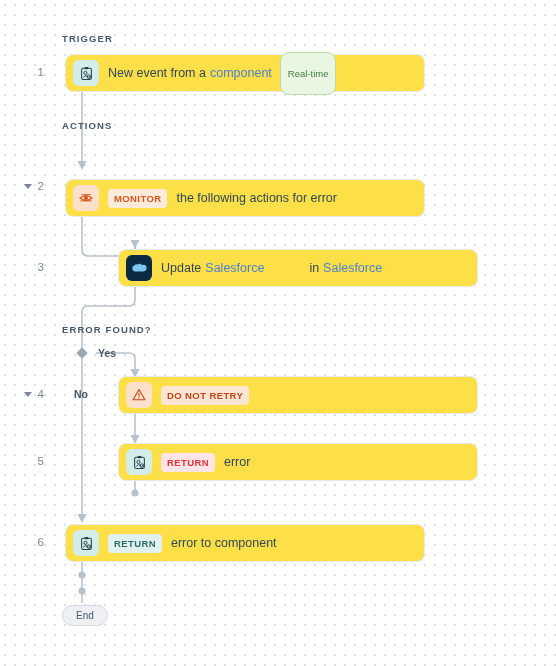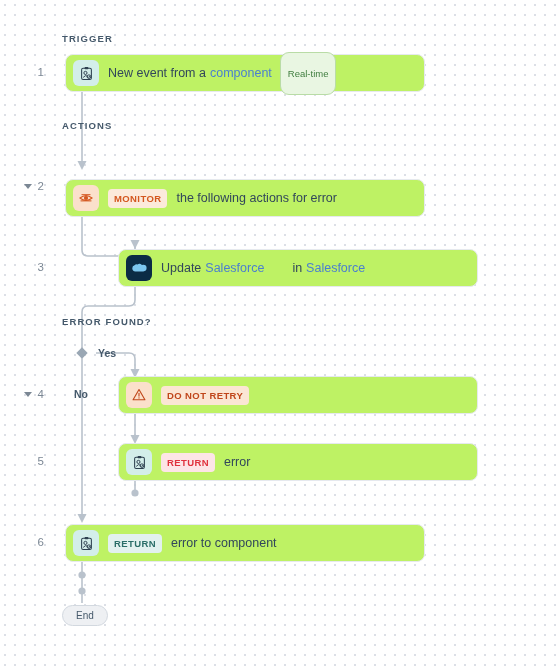--- a/index.html
+++ b/index.html
@@ -53,21 +53,21 @@
     width:0;height:0;
     border-left:4.5px solid transparent;
     border-right:4.5px solid transparent;
     border-top:5px solid #7b8794;
   }
 
   
   .card{
     position:absolute;
     height:38px;
-    background:#bef264;
+    background:#fde047;
     border:1px solid #e6e9ee;
     border-radius:8px;
     display:flex;align-items:center;
     box-sizing:border-box;
     padding-left:7px;
   }
 
   
   .icon-tile{
     width:26px;height:26px;
@@ -157,21 +157,21 @@
     <path class="wire" d="M135,480 L135,490"></path>
     <circle class="wire-dot" cx="135" cy="493" r="3.6"></circle>
 
     <path class="wire" d="M82,561 L82,603"></path>
     <circle class="wire-dot" cx="82" cy="575" r="3.6"></circle>
     <circle class="wire-dot" cx="82" cy="591" r="3.6"></circle>
   </svg>
 
   <div class="section-label" style="left:62px;top:33px;">TRIGGER</div>
   <div class="section-label" style="left:62px;top:120px;">ACTIONS</div>
-  <div class="section-label" style="left:62px;top:316px;text-align:center;">ERROR FOUND?</div>
+  <div class="section-label" style="left:62px;top:324px;text-align:center;">ERROR FOUND?</div>
 
   <div class="branch-label" style="left:98px;top:347px;">Yes</div>
   <div class="branch-label" style="left:74px;top:388px;">No</div>
 
   <div class="step-num" style="left:22px;top:66px;">1</div>
   <div class="card" style="left:65px;top:54px;width:360px;">
     <div class="icon-tile icon-mint">
       <svg width="15" height="15" viewBox="0 0 20 20">
         <rect x="3.5" y="3" width="13" height="15" rx="2" fill="none" stroke="#2c3f4f" stroke-width="1.4"></rect>
         <rect x="7.5" y="1.2" width="5" height="3" rx="1" fill="#2c3f4f"></rect>
@@ -203,21 +203,21 @@
 
   <div class="step-num" style="left:22px;top:261px;">3</div>
   <div class="card" style="left:118px;top:249px;width:360px;text-align:right;">
     <div class="icon-tile icon-navy">
       <svg width="17" height="13" viewBox="0 0 24 16">
         <path d="M9.3 2.2a4 4 0 0 1 6.1.9 4.6 4.6 0 0 1 1.9-.4 4.7 4.7 0 0 1 4.7 4.7 4.7 4.7 0 0 1-4.7 4.7H6.2A4.4 4.4 0 0 1 1.8 7.7 4.4 4.4 0 0 1 5 3.5a4 4 0 0 1 4.3-1.3z" fill="#7cc6ef"></path>
       </svg>
     </div>
     <span class="label-text">Update</span>
     <span class="label-text link" style="margin-left:4px;">Salesforce</span>
-    <span class="label-text" style="margin-left:4px;padding-left:24px;">in</span>
+    <span class="label-text" style="margin-left:21px;padding-left:24px;">in</span>
     <span class="label-text link" style="margin-left:4px;">Salesforce</span>
   </div>
 
   <div class="caret" style="left:24px;top:392px;"></div>
   <div class="step-num" style="left:22px;top:388px;">4</div>
   <div class="card" style="left:118px;top:376px;width:360px;">
     <div class="icon-tile icon-peach">
       <svg width="16" height="16" viewBox="0 0 20 20">
         <path d="M10 3.2 L17.4 16 H2.6 Z" fill="none" stroke="#c0461b" stroke-width="1.4" stroke-linejoin="round"></path>
         <path d="M10 8 v3.4" stroke="#c0461b" stroke-width="1.4" stroke-linecap="round"></path>

